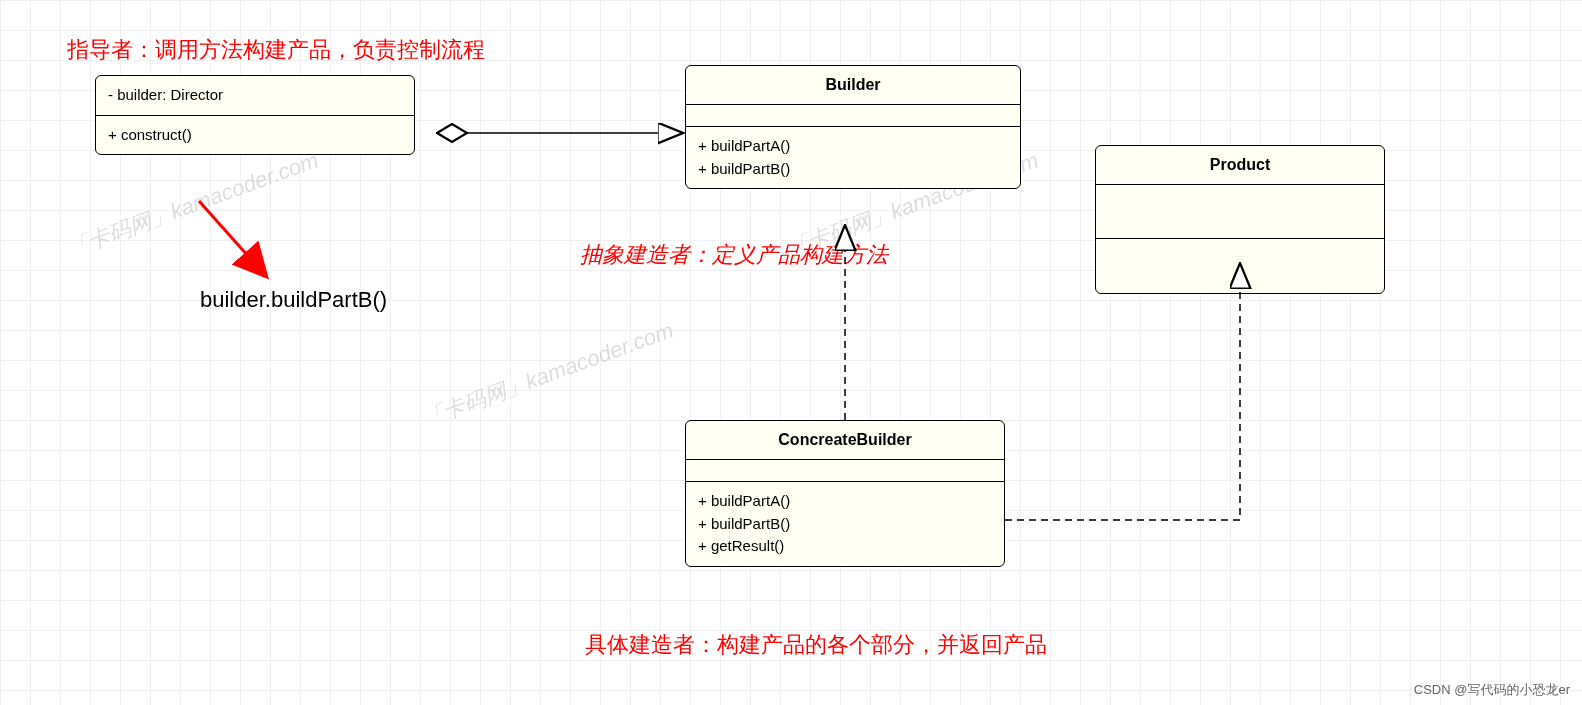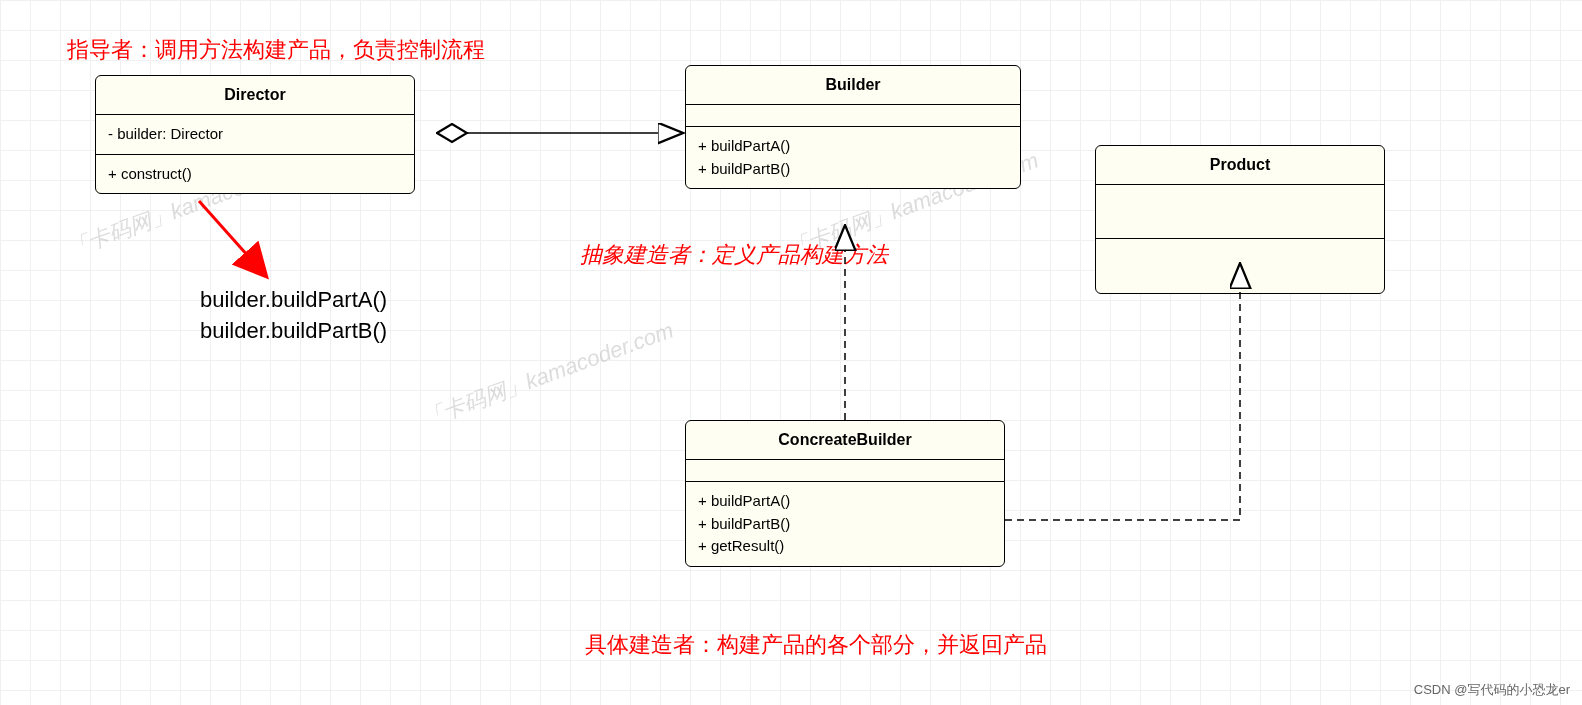--- a/index.html
+++ b/index.html
@@ -89,21 +89,20 @@
 
 <div class="watermark" style="left:60px; top:190px; transform: rotate(-20deg);">「卡码网」kamacoder.com</div>
 <div class="watermark" style="left:415px; top:360px; transform: rotate(-20deg);">「卡码网」kamacoder.com</div>
 <div class="watermark" style="left:780px; top:190px; transform: rotate(-20deg);">「卡码网」kamacoder.com</div>
 
 <div class="annotation" style="left:30px; top:35px;padding-left:37px;">指导者：调用方法构建产品，负责控制流程</div>
 <div class="annotation" style="left:580px; top:240px;font-style:italic;">抽象建造者：定义产品构建方法</div>
 <div class="annotation" style="left:585px; top:630px;">具体建造者：构建产品的各个部分，并返回产品</div>
 
 <div class="uml-box" style="left:95px; top:75px; width:320px;">
-  <div class="uml-title">Director</div>
   <div class="uml-attrs">- builder: Director</div>
   <div class="uml-ops">+ construct()</div>
 </div>
 
 <div class="uml-box" style="left:685px; top:65px; width:336px;">
   <div class="uml-title">Builder</div>
   <div class="uml-attrs uml-empty"></div>
   <div class="uml-ops">
     <div>+ buildPartA()</div>
     <div>+ buildPartB()</div>
@@ -120,21 +119,20 @@
   <div class="uml-title">ConcreateBuilder</div>
   <div class="uml-attrs uml-empty"></div>
   <div class="uml-ops">
     <div>+ buildPartA()</div>
     <div>+ buildPartB()</div>
     <div>+ getResult()</div>
   </div>
 </div>
 
 <div class="note-text" style="left:200px; top:285px;">
-  <div>builder.buildPartA()</div>
   <div>builder.buildPartB()</div>
 </div>
 
 <svg class="connectors">
   <defs>
     <marker id="open-tri" markerWidth="18" markerHeight="18" refX="17" refY="7" orient="auto">
       <path d="M0,0 L17,7 L0,14 Z" fill="#fff" stroke="#000" stroke-width="1.5"></path>
     </marker>
     <marker id="diamond" markerWidth="22" markerHeight="14" refX="1" refY="7" orient="auto">
       <path d="M1,7 L11,1 L21,7 L11,13 Z" fill="#fff" stroke="#000" stroke-width="1.5"></path>

